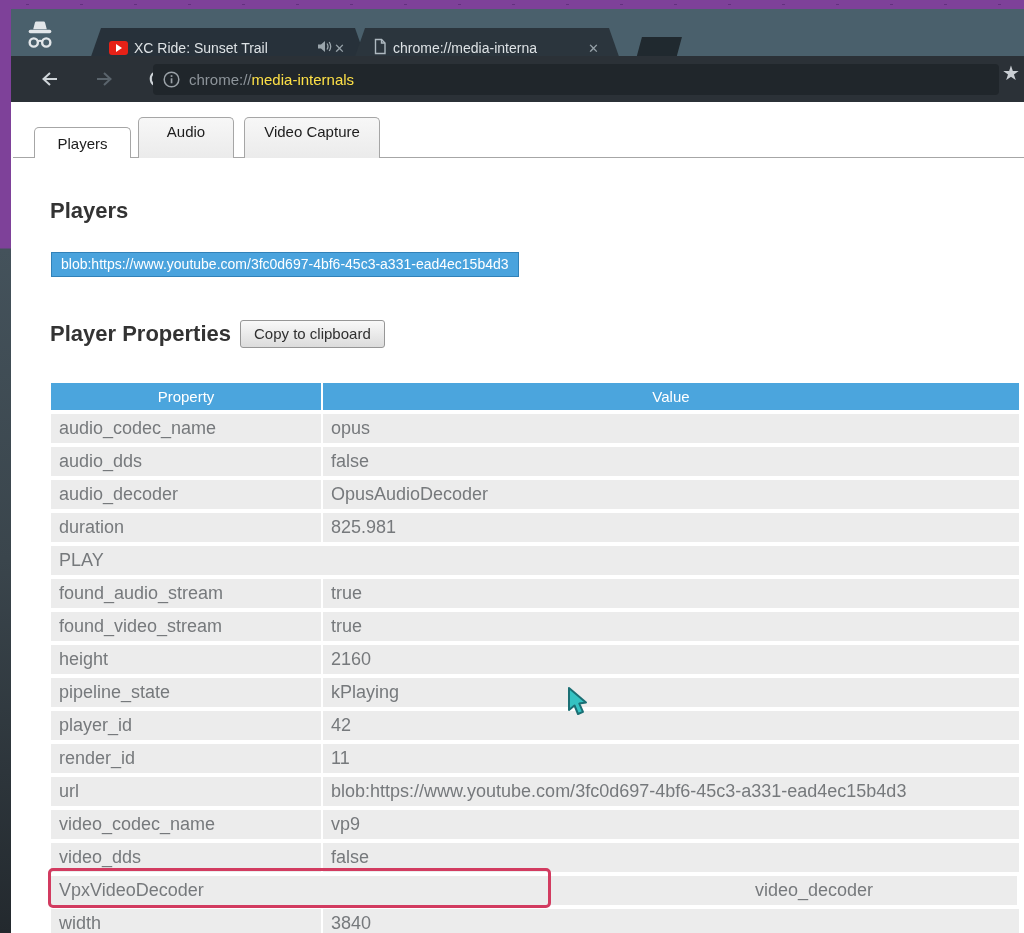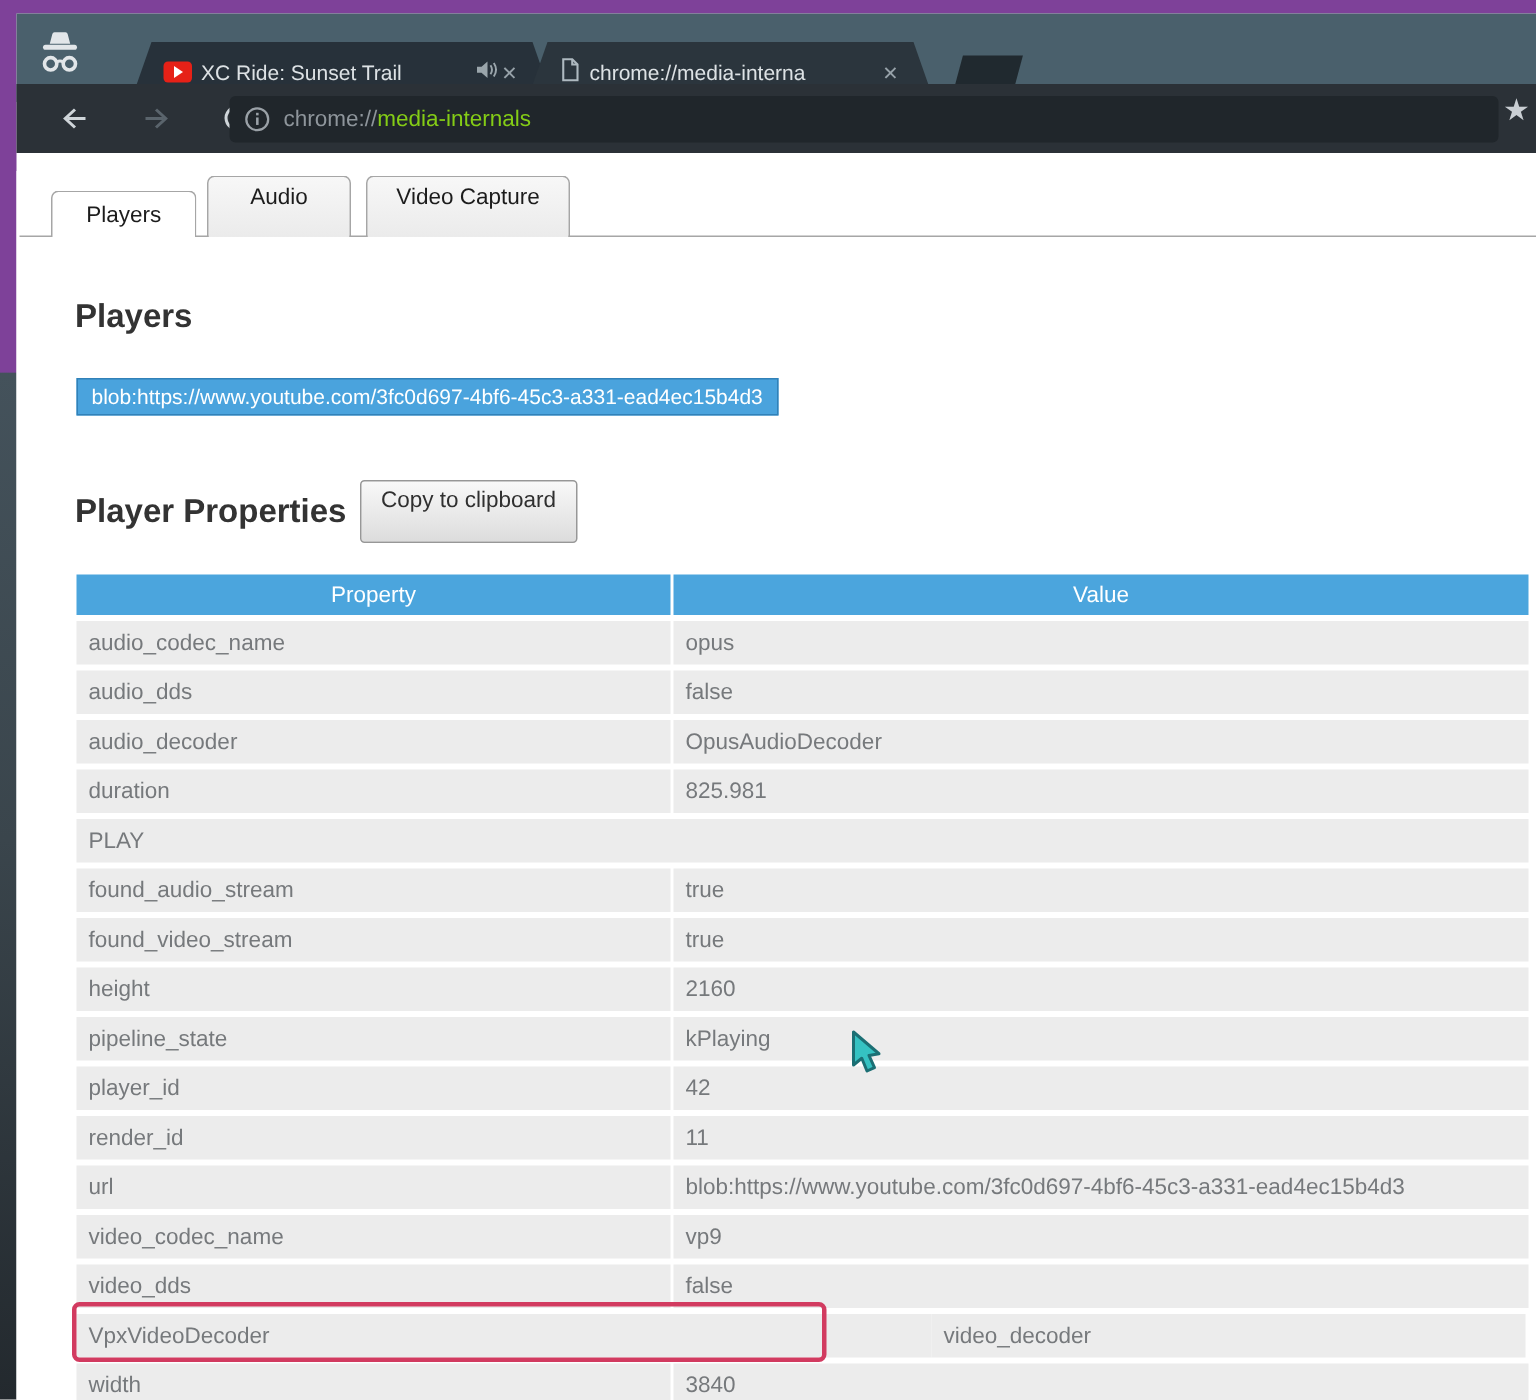--- a/index.html
+++ b/index.html
@@ -36,21 +36,21 @@
   .newtab-btn { position:absolute; left:628px; bottom:9px; width:40px; height:22px;
     background:#20292f; transform:skewX(-15deg); }
 
   .toolbar { position:absolute; left:11px; top:56px; right:0; height:46px;
     background:#2b3137; display:flex; align-items:center;gap:20px; }
   .nav-ic { width:34px; height:34px; display:flex; align-items:center; justify-content:center; }
   .omnibox { position:absolute; left:142px; top:8px; width:846px; height:31px;
     background:#20262b; border-radius:4px; display:flex; align-items:center; padding:0 10px;
     font-size:15px; }
   .omnibox .scheme { color:#8e959b; }
-  .omnibox .host { color:#84cc16; }
+  .omnibox .host { color:#fde047; }
   .star { position:absolute; right:4px; top:5px; font-size:20px; color:#c9ced3; }
 
   
   .content { position:absolute; left:11px; top:114px; right:0; bottom:0; background:#fff; }
 
   .pagetabs { position:absolute; left:0; top:13px; right:0; height:31px; }
   .pagetabs .rule { position:absolute; left:2px; right:0; bottom:0; height:1px; background:#a6a6a6; }
   .ptab { position:absolute; bottom:0; border:1px solid #a6a6a6; border-bottom:none;
     border-radius:5px 5px 0 0; font-size:15px; color:#1c1c1c; text-align:center;
     padding-top:5px; background:linear-gradient(#f7f7f7,#ebebeb); height:41px; z-index:1; }
@@ -58,32 +58,32 @@
   .ptab.p1 { left:23px; width:97px; }
   .ptab.p2 { left:127px; width:96px; }
   .ptab.p3 { left:233px; width:136px;margin-top:20px; }
 
   h2 { position:absolute; left:39px; font-size:22px; color:#333; font-weight:bold; }
   .h-players { top:84px; }
   .props-row { position:absolute; left:39px; top:206px; display:flex; align-items:center; }
   .props-row h3 { font-size:22px; color:#333; font-weight:bold; }
   .copy-btn { margin-left:9px; font-family:"Liberation Sans",sans-serif; font-size:15px;
     color:#303030; background:linear-gradient(#f9f9f9,#dcdcdc); border:1px solid #979797;
-    border-radius:3px; padding:4px 13px 19px; }
+    border-radius:3px; padding:4px 13px 5px; }
 
   .player-item { position:absolute; left:40px; top:138px; background:#4aa3dd;
     border:1px solid #3181b8; color:#fff; font-size:14px; padding:3px 9px 4px; }
 
   .ptable { position:absolute; left:40px; top:269px; width:968px; }
   .prow { display:flex; margin-bottom:4px; }
   .phead .cell { background:#4ba5dd; color:#fff; height:27px; line-height:27px;
     text-align:center; font-size:15px; }
-  .cell.c-prop { width:396px; margin-right:2px; flex:0 0 auto; }
+  .cell.c-prop { width:270px; margin-right:2px; flex:0 0 auto; }
   .cell.c-val { flex:1; }
-  .pbody .prow .cell { background:#ececec; color:#76797c; font-size:15px;
+  .pbody .prow .cell { background:#ececec; color:#76797c; font-size:18px;
     height:29px; line-height:29px; padding-left:8px; text-align:left; }
 
   .highlight-box { position:absolute; left:37px; top:754px; width:503px; height:40px;
     border:3px solid #d23b60; border-radius:5px; z-index:5; }
 
   .cursor { position:absolute; left:552px; top:572px; z-index:9; }
 </style>
 </head>
 <body>
 

